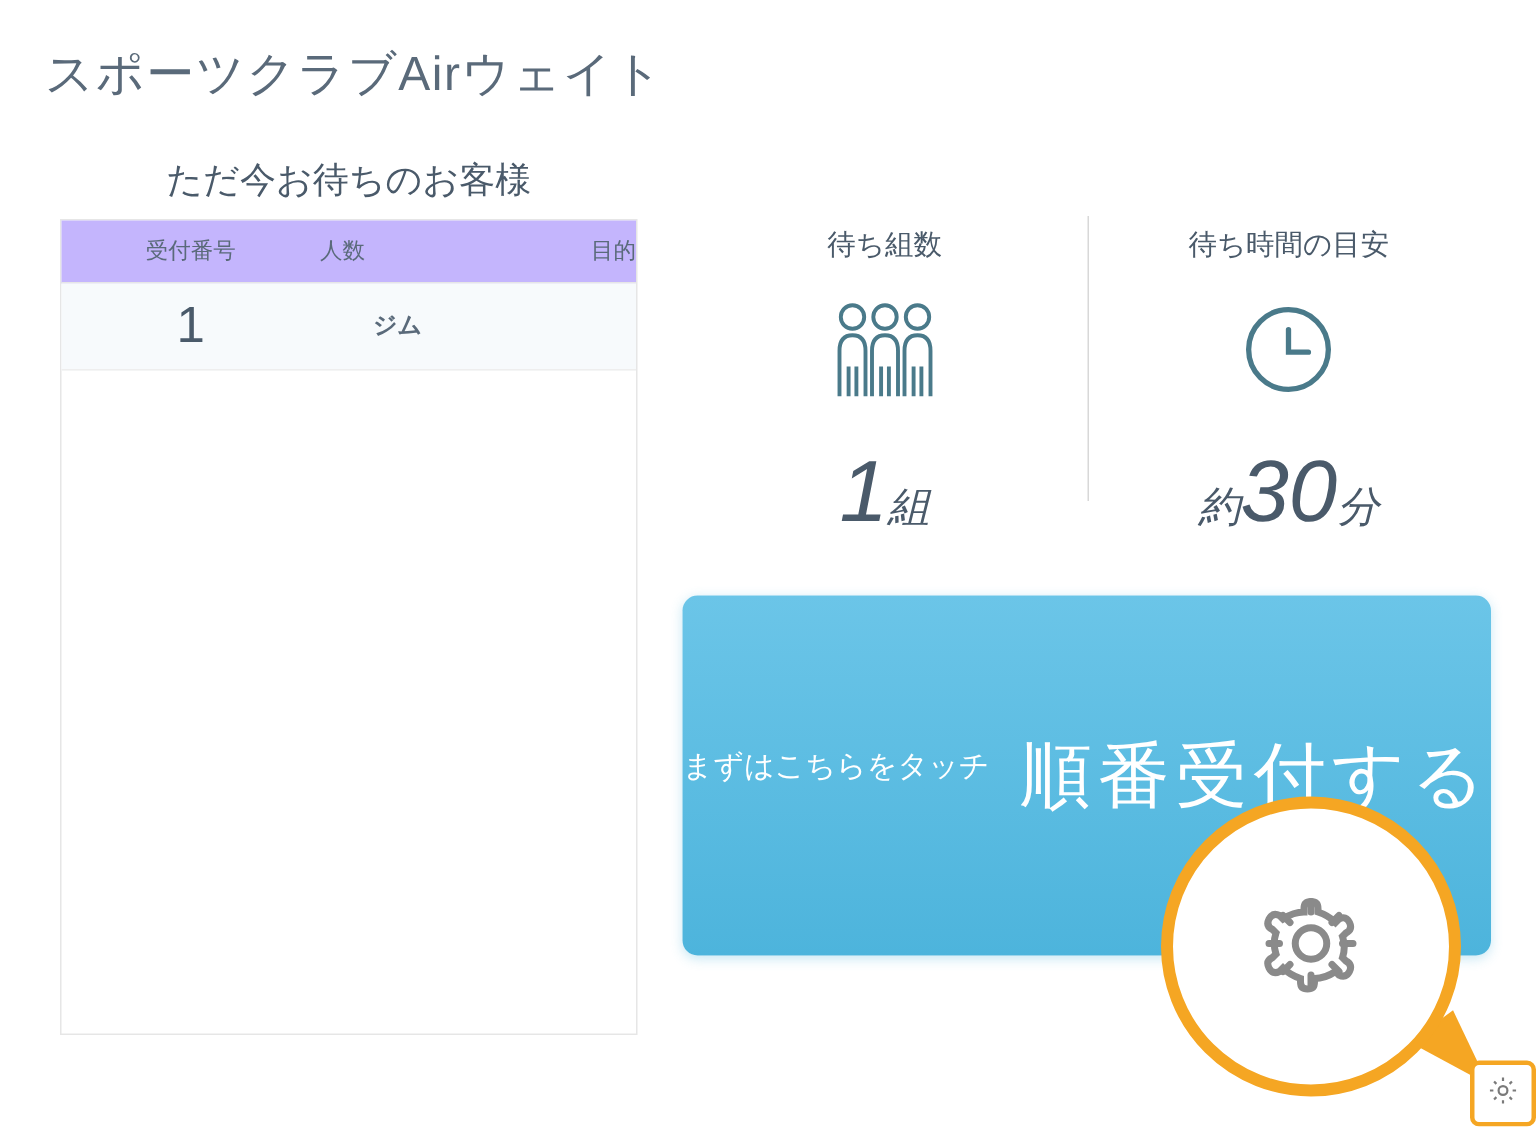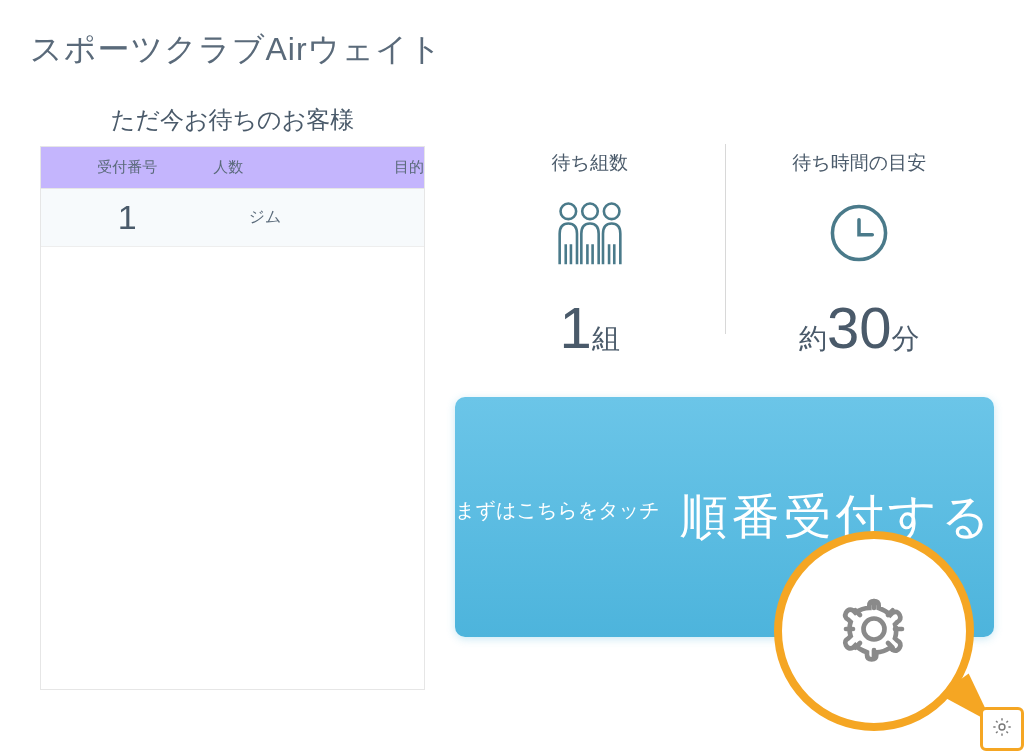--- a/index.html
+++ b/index.html
@@ -65,20 +65,21 @@
       text-align: center;
       font-size: 18px;
       color: #4a5a6a;
     }
     .cell-people .num { font-size: 26px; font-weight: 300; }
     .cell-purpose {
       width: 27%;
       text-align: center;
       font-size: 16px;
       color: #5a6a7a;
+      font-weight: bold;
     }
     .right-panel { flex: 1; }
     .stats {
       display: flex;
       justify-content: space-around;
       position: relative;
       padding-top: 6px;
       margin-top: 40px;
     }
     .stats::after {
@@ -94,20 +95,21 @@
     .stat-label {
       font-size: 19px;
       color: #4a5a6a;
       margin-bottom: 18px;
     }
     .stat-icon { height: 78px; display: flex; align-items: center; justify-content: center; }
     .stat-value {
       font-size: 28px;
       color: #4a5a6a;
       margin-top: 22px;
+      font-style: italic;
     }
     .stat-value .big { font-size: 58px; font-weight: 300; }
     .main-button {
       margin-top: 36px;
       width: 100%;
       height: 240px;
       background: linear-gradient(to bottom, #6bc5e8, #4db4dc);
       border-radius: 10px;
       display: flex;
       flex-direction: row;

